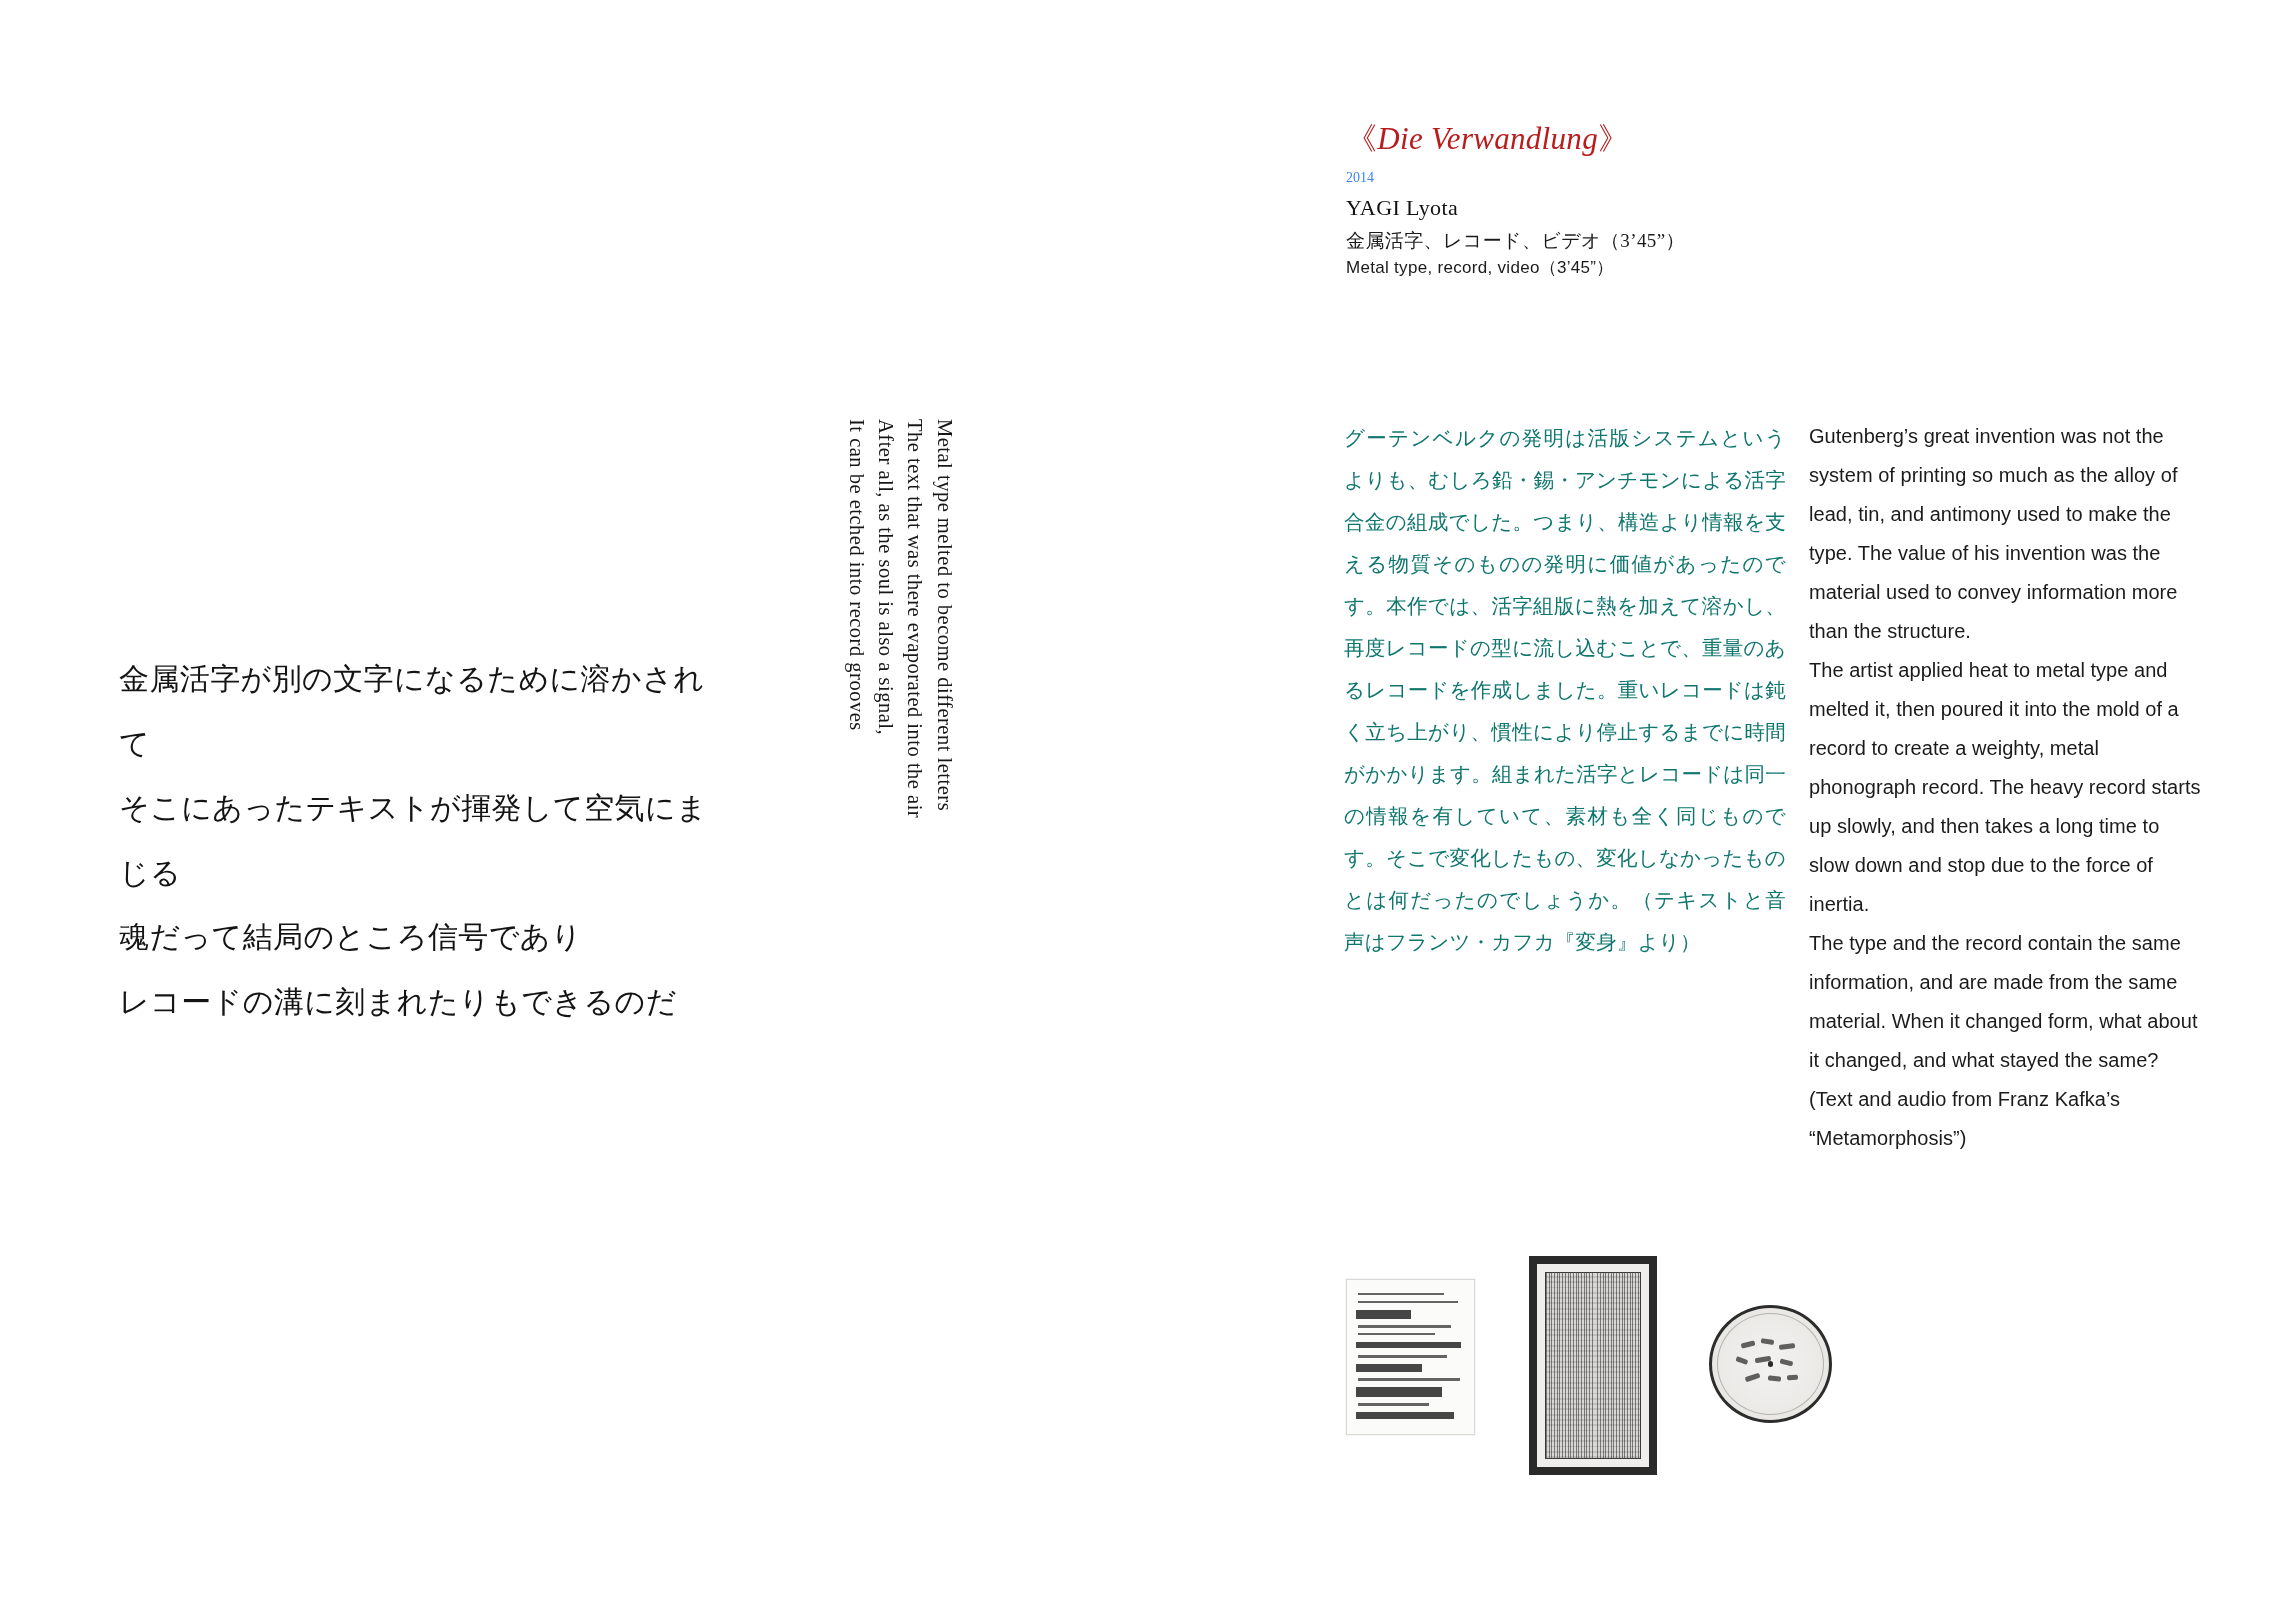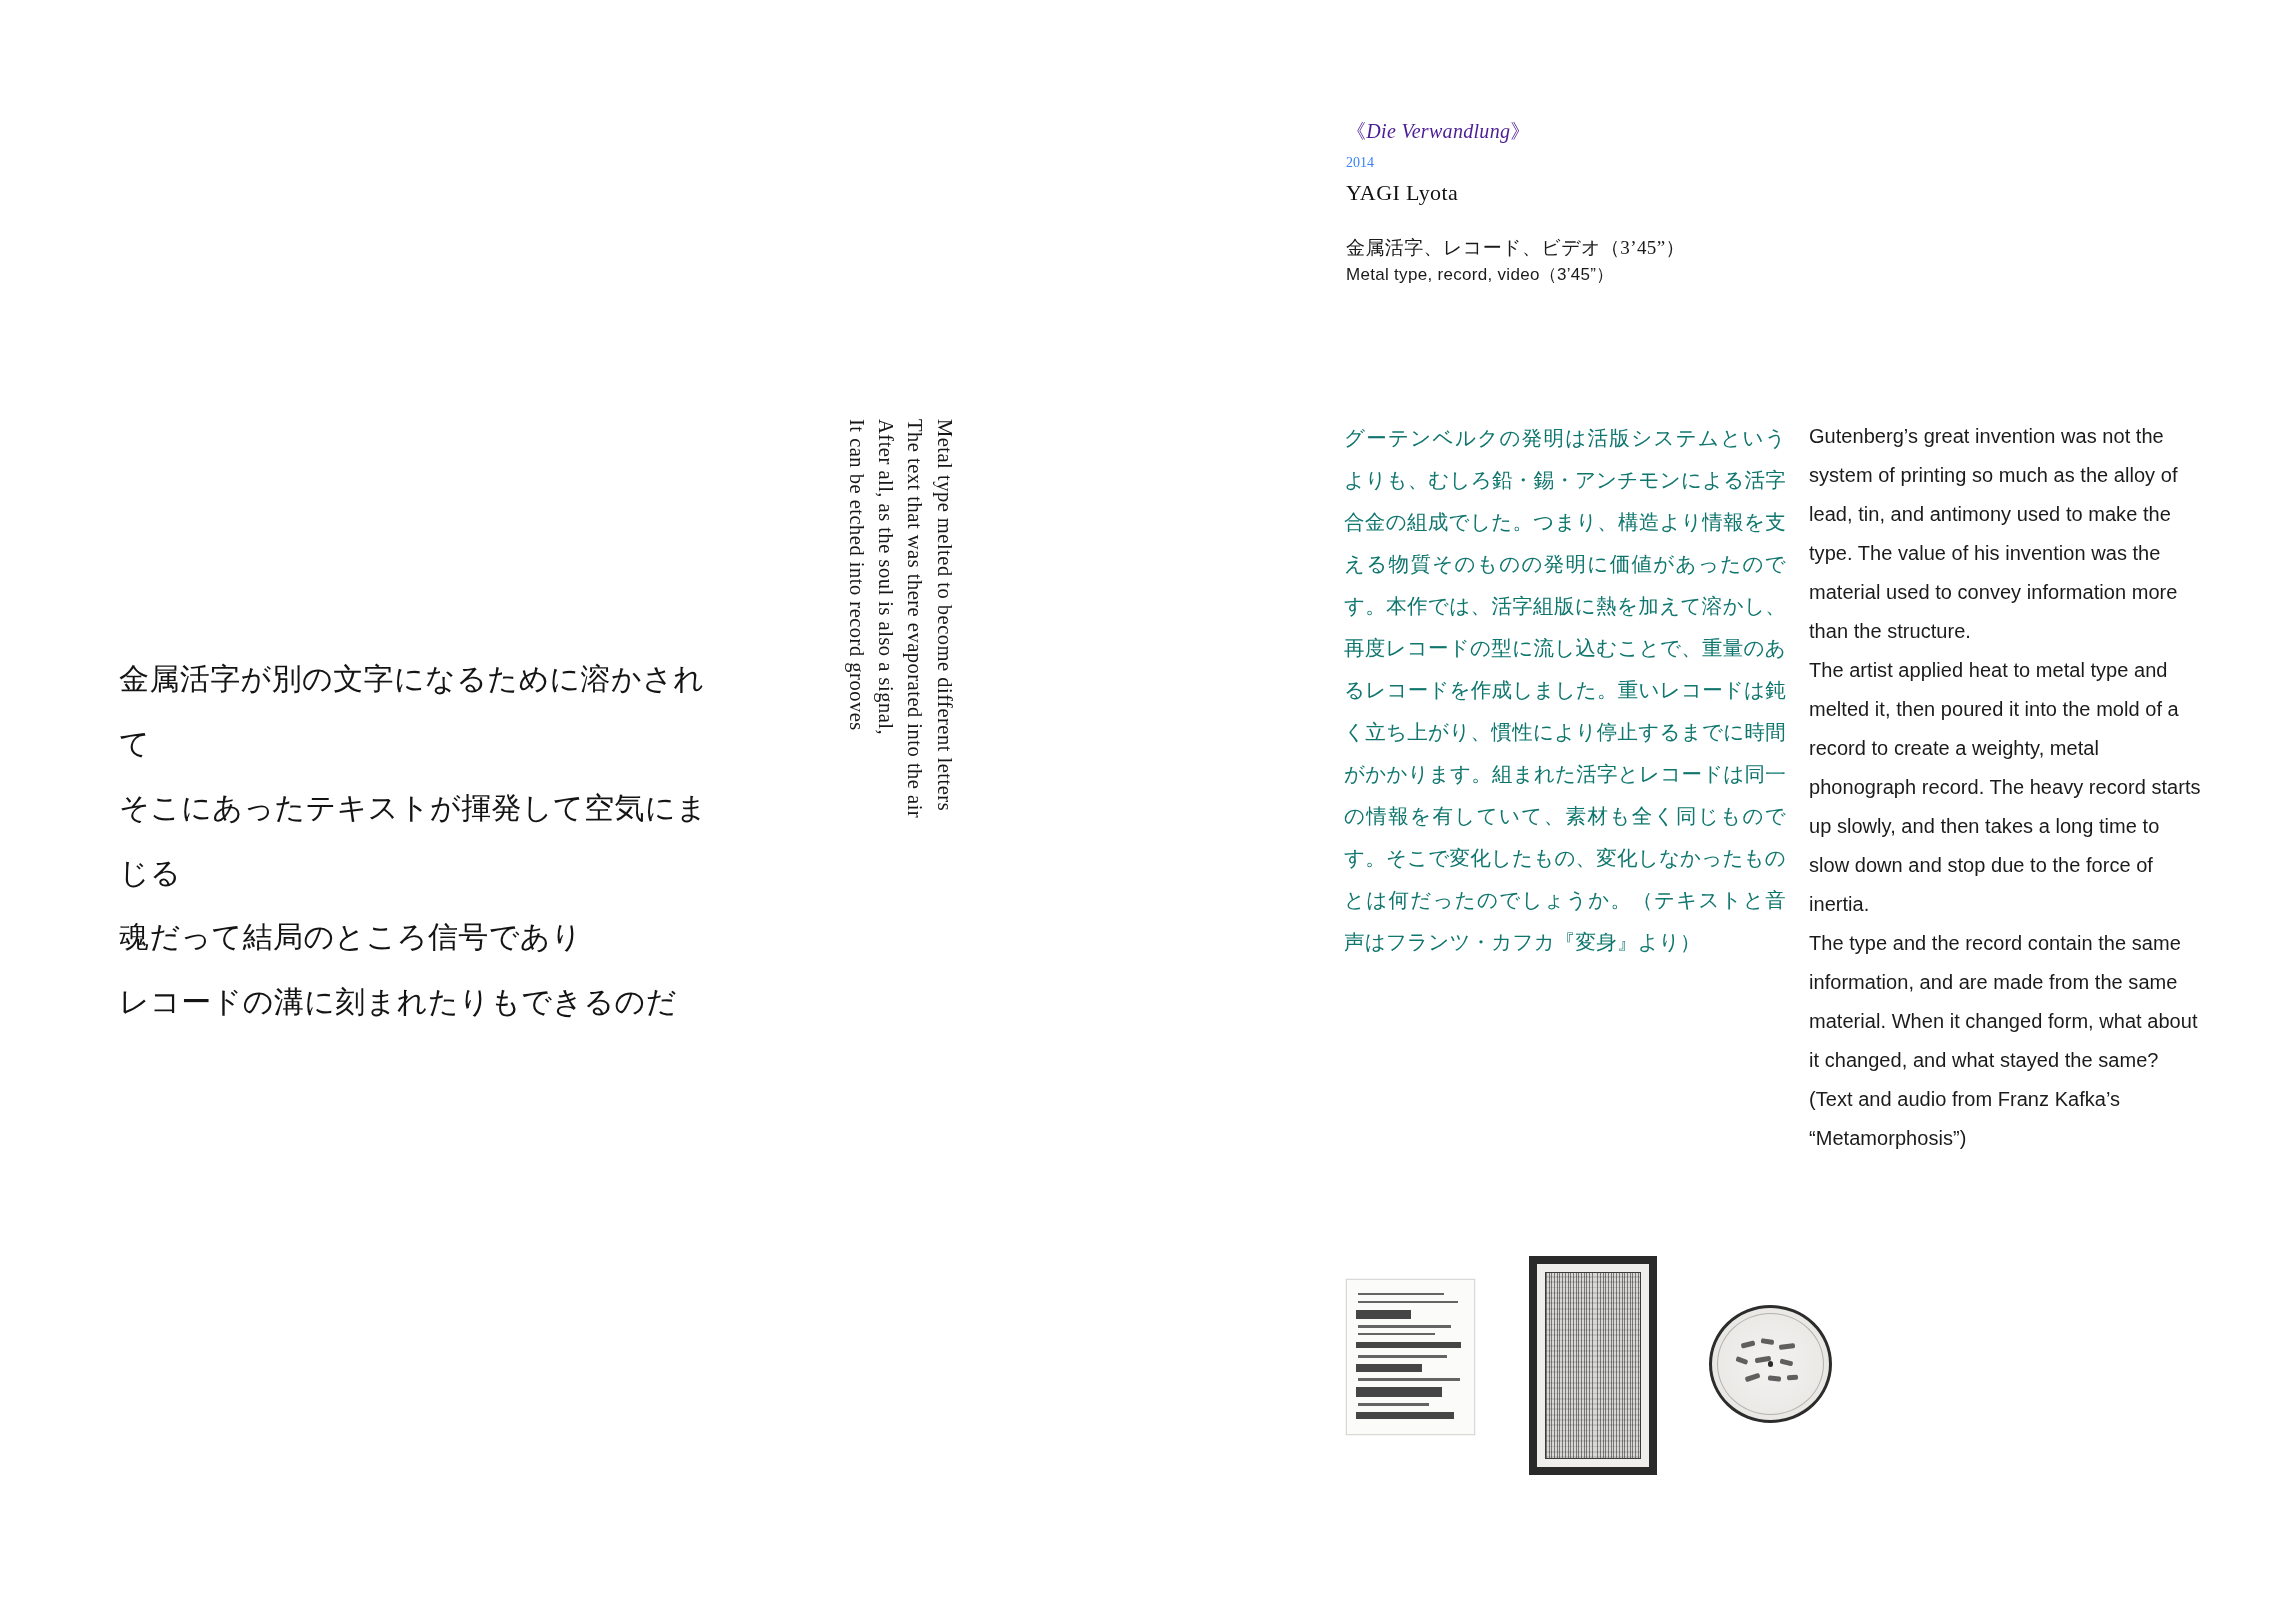--- a/index.html
+++ b/index.html
@@ -56,45 +56,45 @@
   
   #title-block {
     position: absolute;
     left: 1346px;
     top: 118px;
     width: 552px;
   }
   #work-title {
     font-family: "Liberation Serif", serif;
     font-style: italic;
-    font-size: 20px;
+    font-size: 31px;
     letter-spacing: 0.3px;
     margin-bottom: 9.8px;
-    color: #4c1d95;
+    color: #b91c1c;
   }
   #work-title .bk { font-style: normal; }
   #work-year {
     font-family: "Liberation Serif", serif;
     font-size: 14px;
     margin-bottom: 9px;
     color: #3b82f6;
     margin-top: 8px;
   }
   #artist-ja {
     font-family: "Liberation Serif", serif;
     font-size: 25px;
     letter-spacing: 1.8px;
     margin-bottom: 7.1px;
     color: #111;
   }
   #artist-en {
     font-family: "Liberation Serif", serif;
     font-size: 22px;
     letter-spacing: 0.4px;
-    margin-bottom: 27px;
+    margin-bottom: 5px;
     color: #111;
   }
   #media-ja {
     font-family: "Liberation Serif", serif;
     font-size: 19px;
     letter-spacing: 0.4px;
     line-height: 1.55;
     color: #1a1a1a;
   }
   #media-en {

